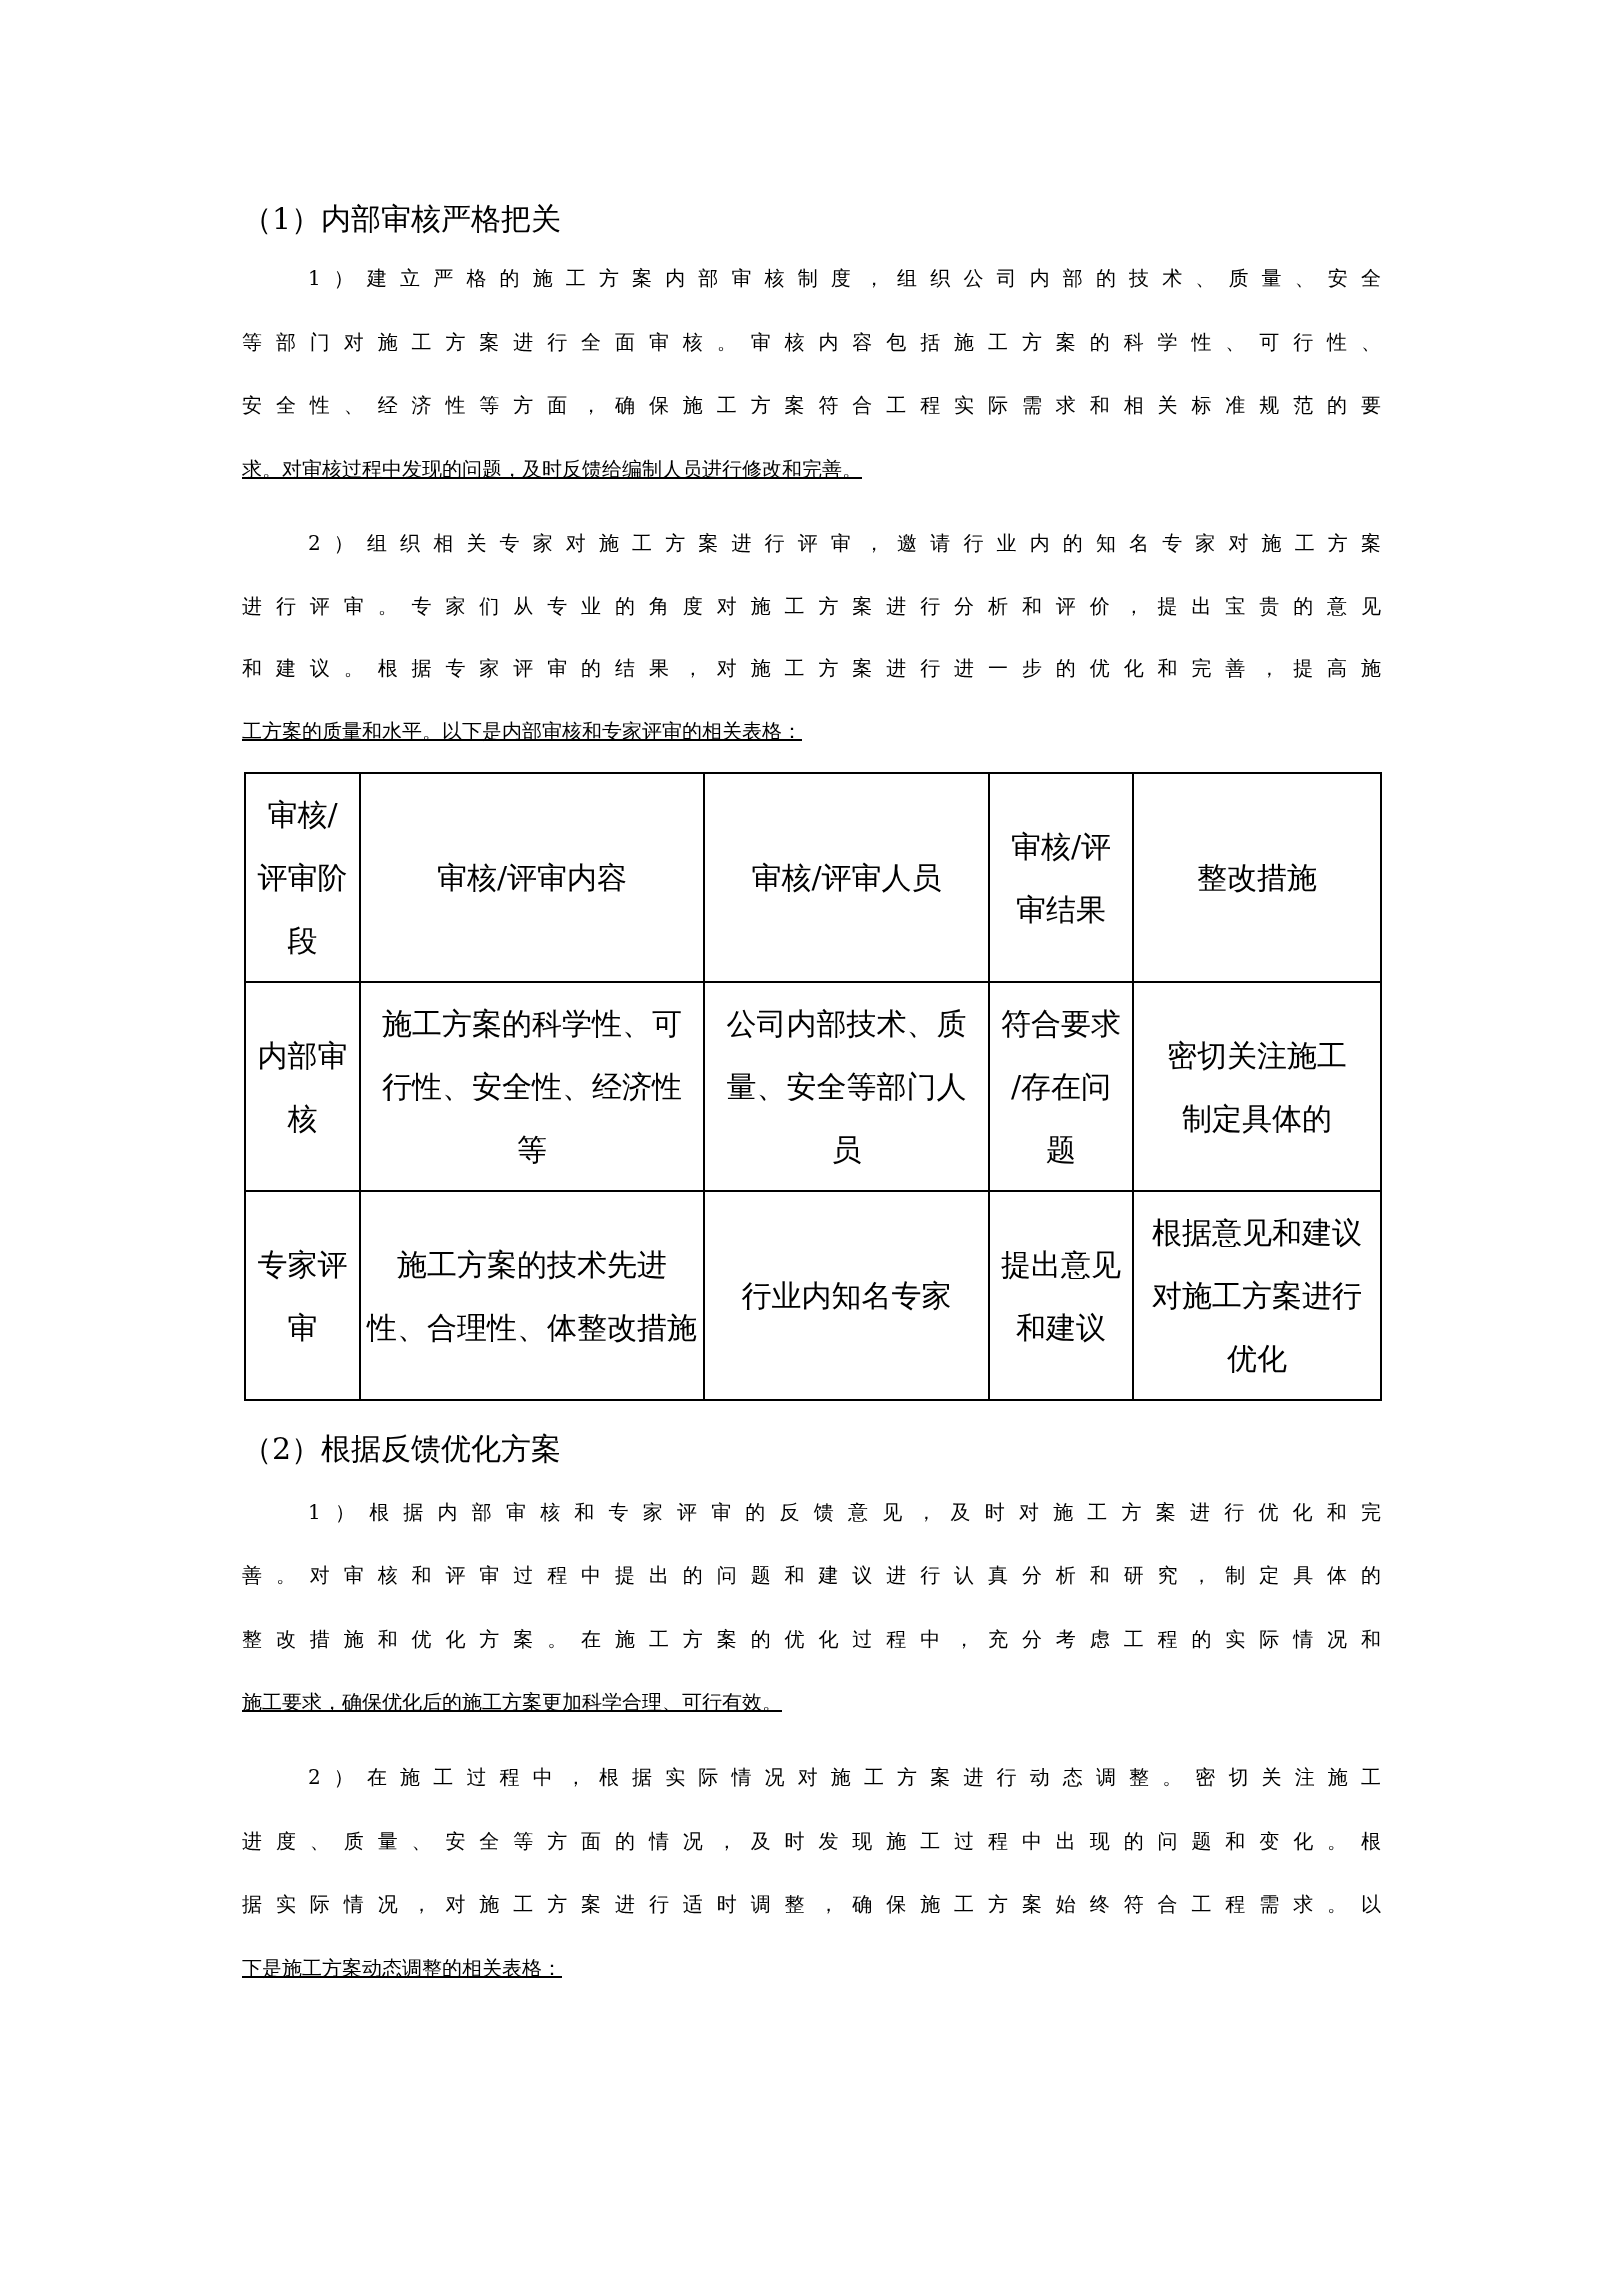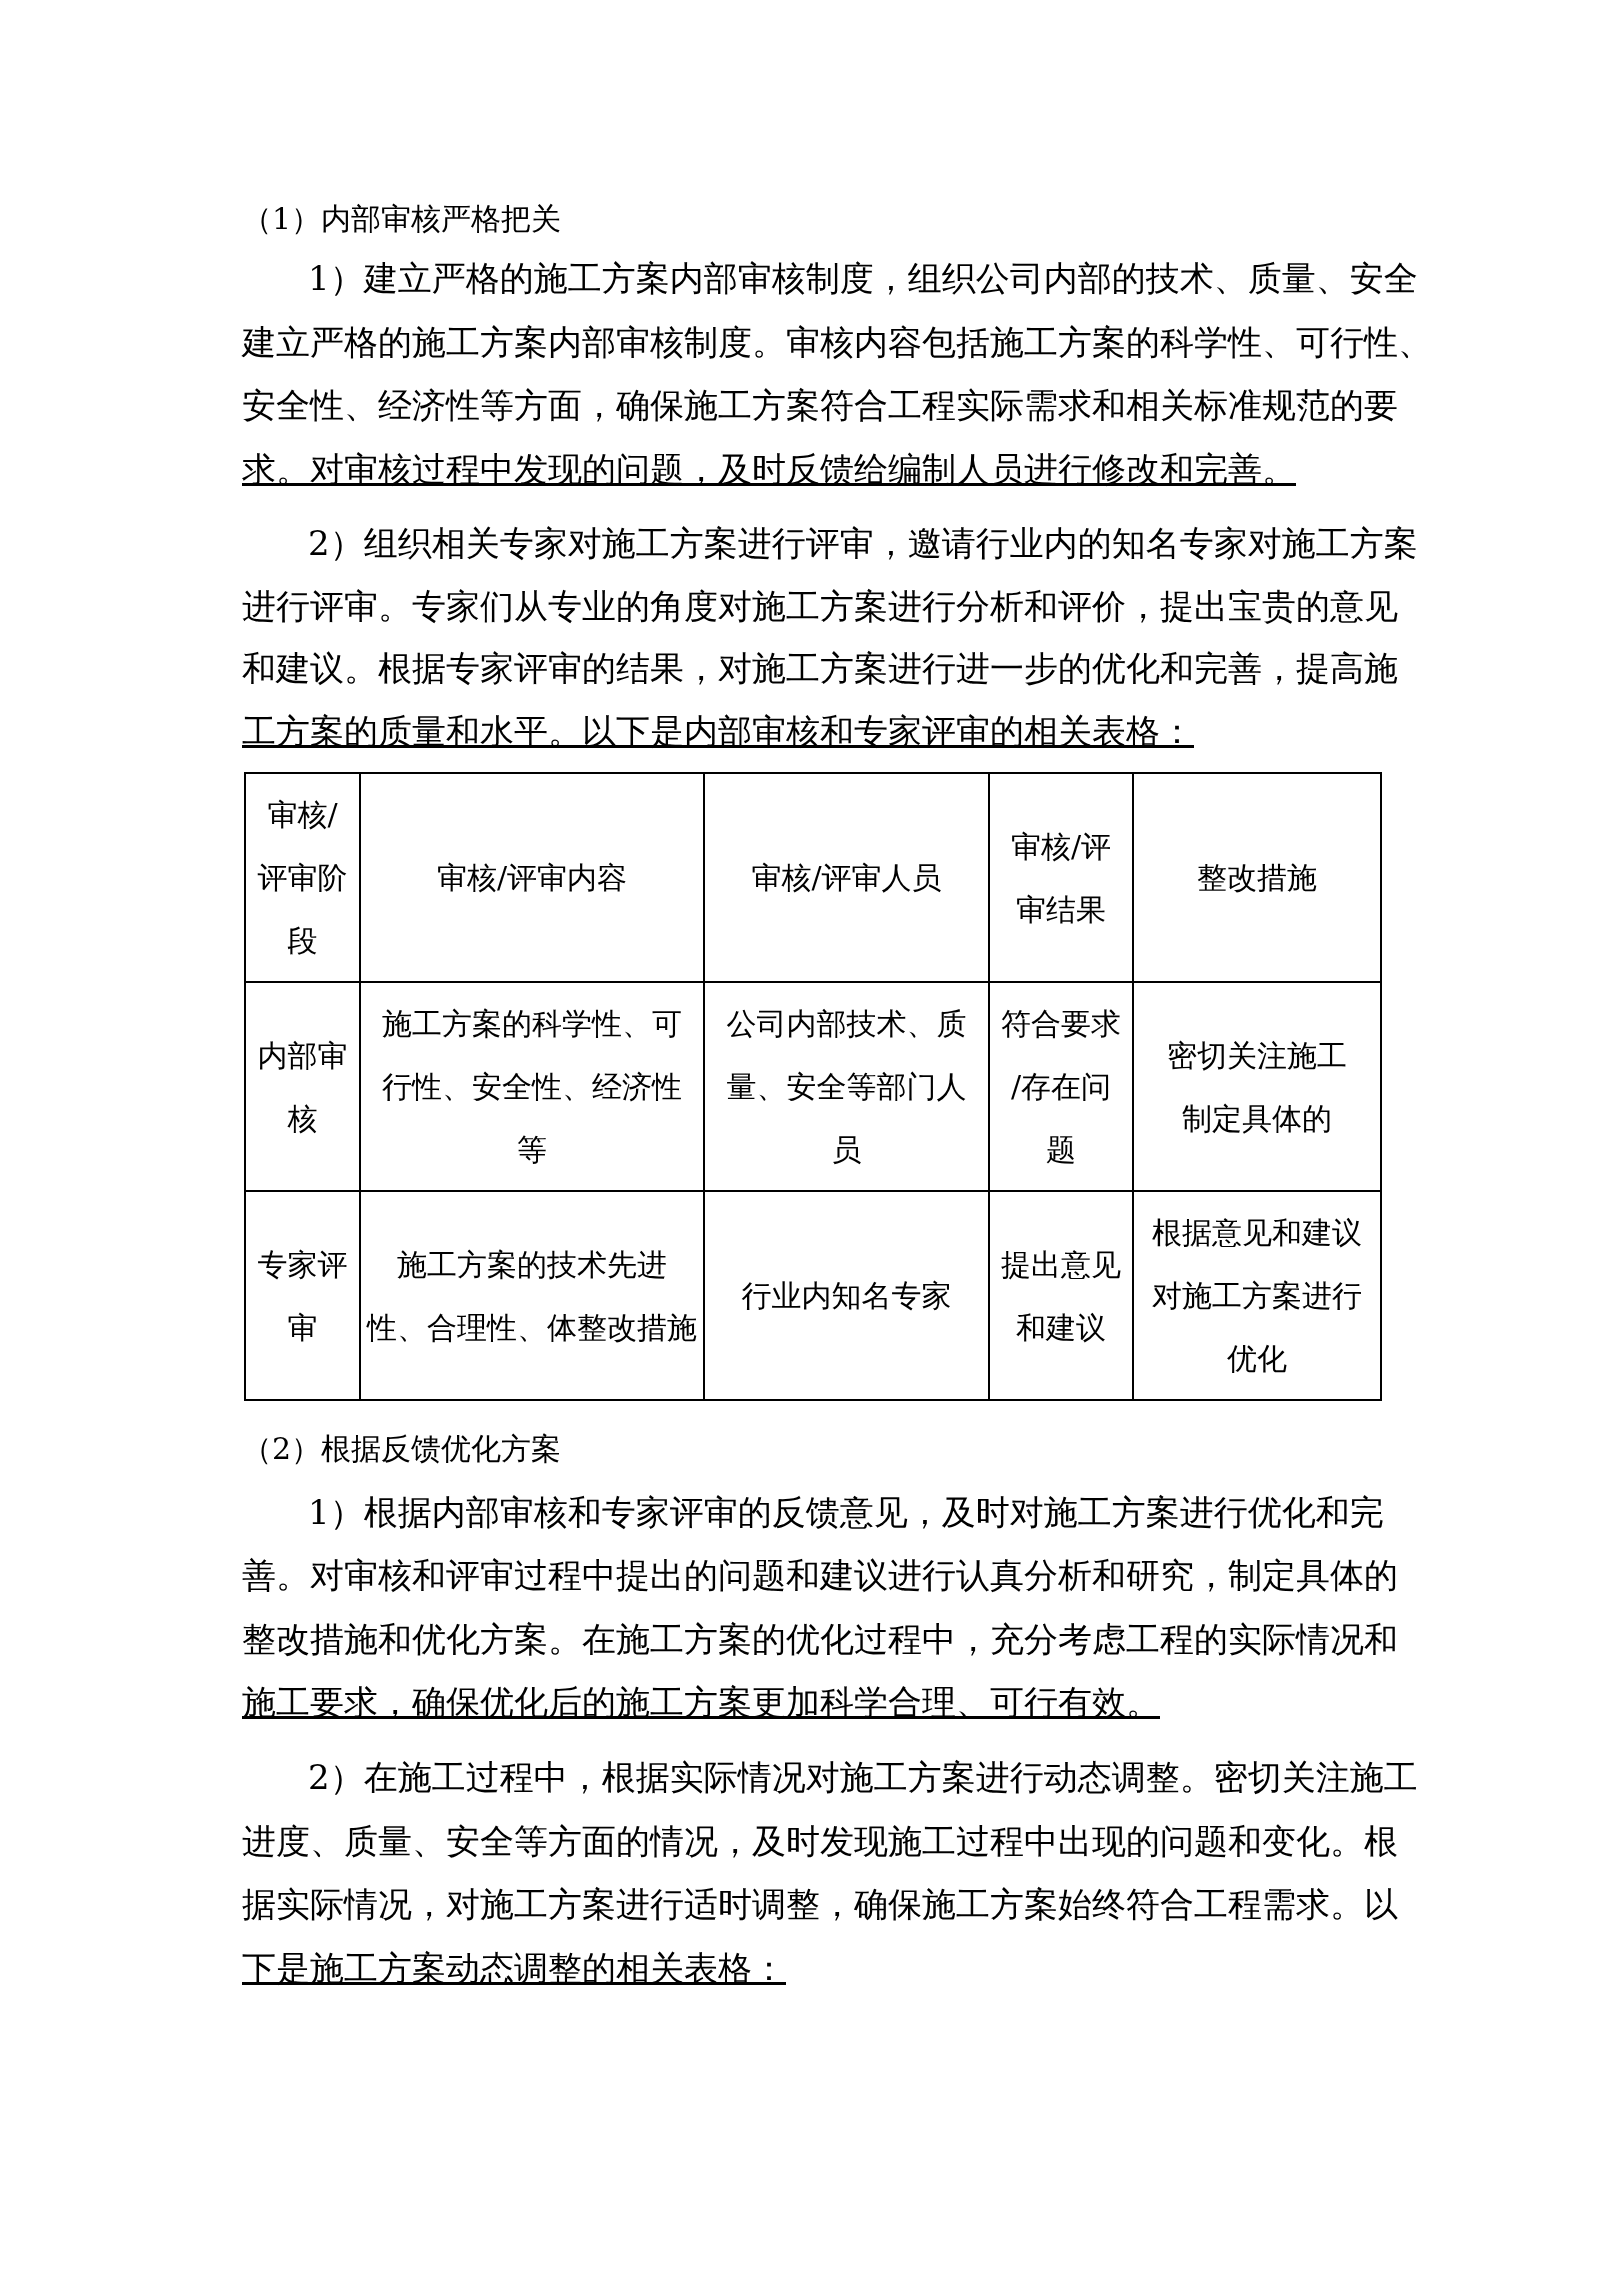--- a/index.html
+++ b/index.html
@@ -1,38 +1,38 @@
 <!DOCTYPE html>
 <html style="font-size:10.5px"><head>
 <meta charset="utf-8">
 <style>
   html, body { margin: 0; padding: 0; background: #ffffff; }
   body { width: 1623px; height: 2295px; position: relative; overflow: hidden;
          font-family: "DejaVu Serif", "Liberation Serif", serif; color: #000000; }
   .line { position: absolute; left: 242px; width: 1139px; height: 63px; line-height: 63px;
-          font-size: 34px; white-space: nowrap; letter-spacing: 0px; text-align: justify; text-align-last: justify; }
+          font-size: 20px; white-space: nowrap; letter-spacing: 0px; text-align: justify; text-align-last: justify; }
   .line.last { text-align-last: left; text-decoration: underline; }
   .line.indent { left: 308px; width: 1073px; }
   .heading { position: absolute; left: 242px; height: 63px; line-height: 63px;
              font-size: 30px; white-space: nowrap; }
   table.review { position: absolute; left: 244px; top: 772px; width: 1135px; height: 627px;
                  border-collapse: collapse; table-layout: fixed; }
   table.review td { border: 2.6px solid #000000; text-align: center; vertical-align: middle;
                     font-size: 30px; line-height: 63px; padding: 0 3.9px; box-sizing: border-box; }
   table.review tr { height: 209px; }
   .cell-line { display: block; white-space: nowrap; }
 </style>
 </head>
 <body>
 
 <div class="heading" style="top:187px;">（1）内部审核严格把关</div>
 
 <div>
   <div class="line indent" style="top:247px;">1）建立严格的施工方案内部审核制度，组织公司内部的技术、质量、安全</div>
-  <div class="line" style="top:311px;">建立严格的施工方案内部审核制度。审核内容包括施工方案的科学性、可行性、</div>
+  <div class="line" style="top:311px;">等部门对施工方案进行全面审核。审核内容包括施工方案的科学性、可行性、</div>
   <div class="line" style="top:374px;">安全性、经济性等方面，确保施工方案符合工程实际需求和相关标准规范的要</div>
   <div class="line last" style="top:438px;">求。对审核过程中发现的问题，及时反馈给编制人员进行修改和完善。</div>
 </div>
 
 <div>
   <div class="line indent" style="top:512px;">2）组织相关专家对施工方案进行评审，邀请行业内的知名专家对施工方案</div>
   <div class="line" style="top:575px;">进行评审。专家们从专业的角度对施工方案进行分析和评价，提出宝贵的意见</div>
   <div class="line" style="top:637px;">和建议。根据专家评审的结果，对施工方案进行进一步的优化和完善，提高施</div>
   <div class="line last" style="top:700px;">工方案的质量和水平。以下是内部审核和专家评审的相关表格：</div>
 </div>

